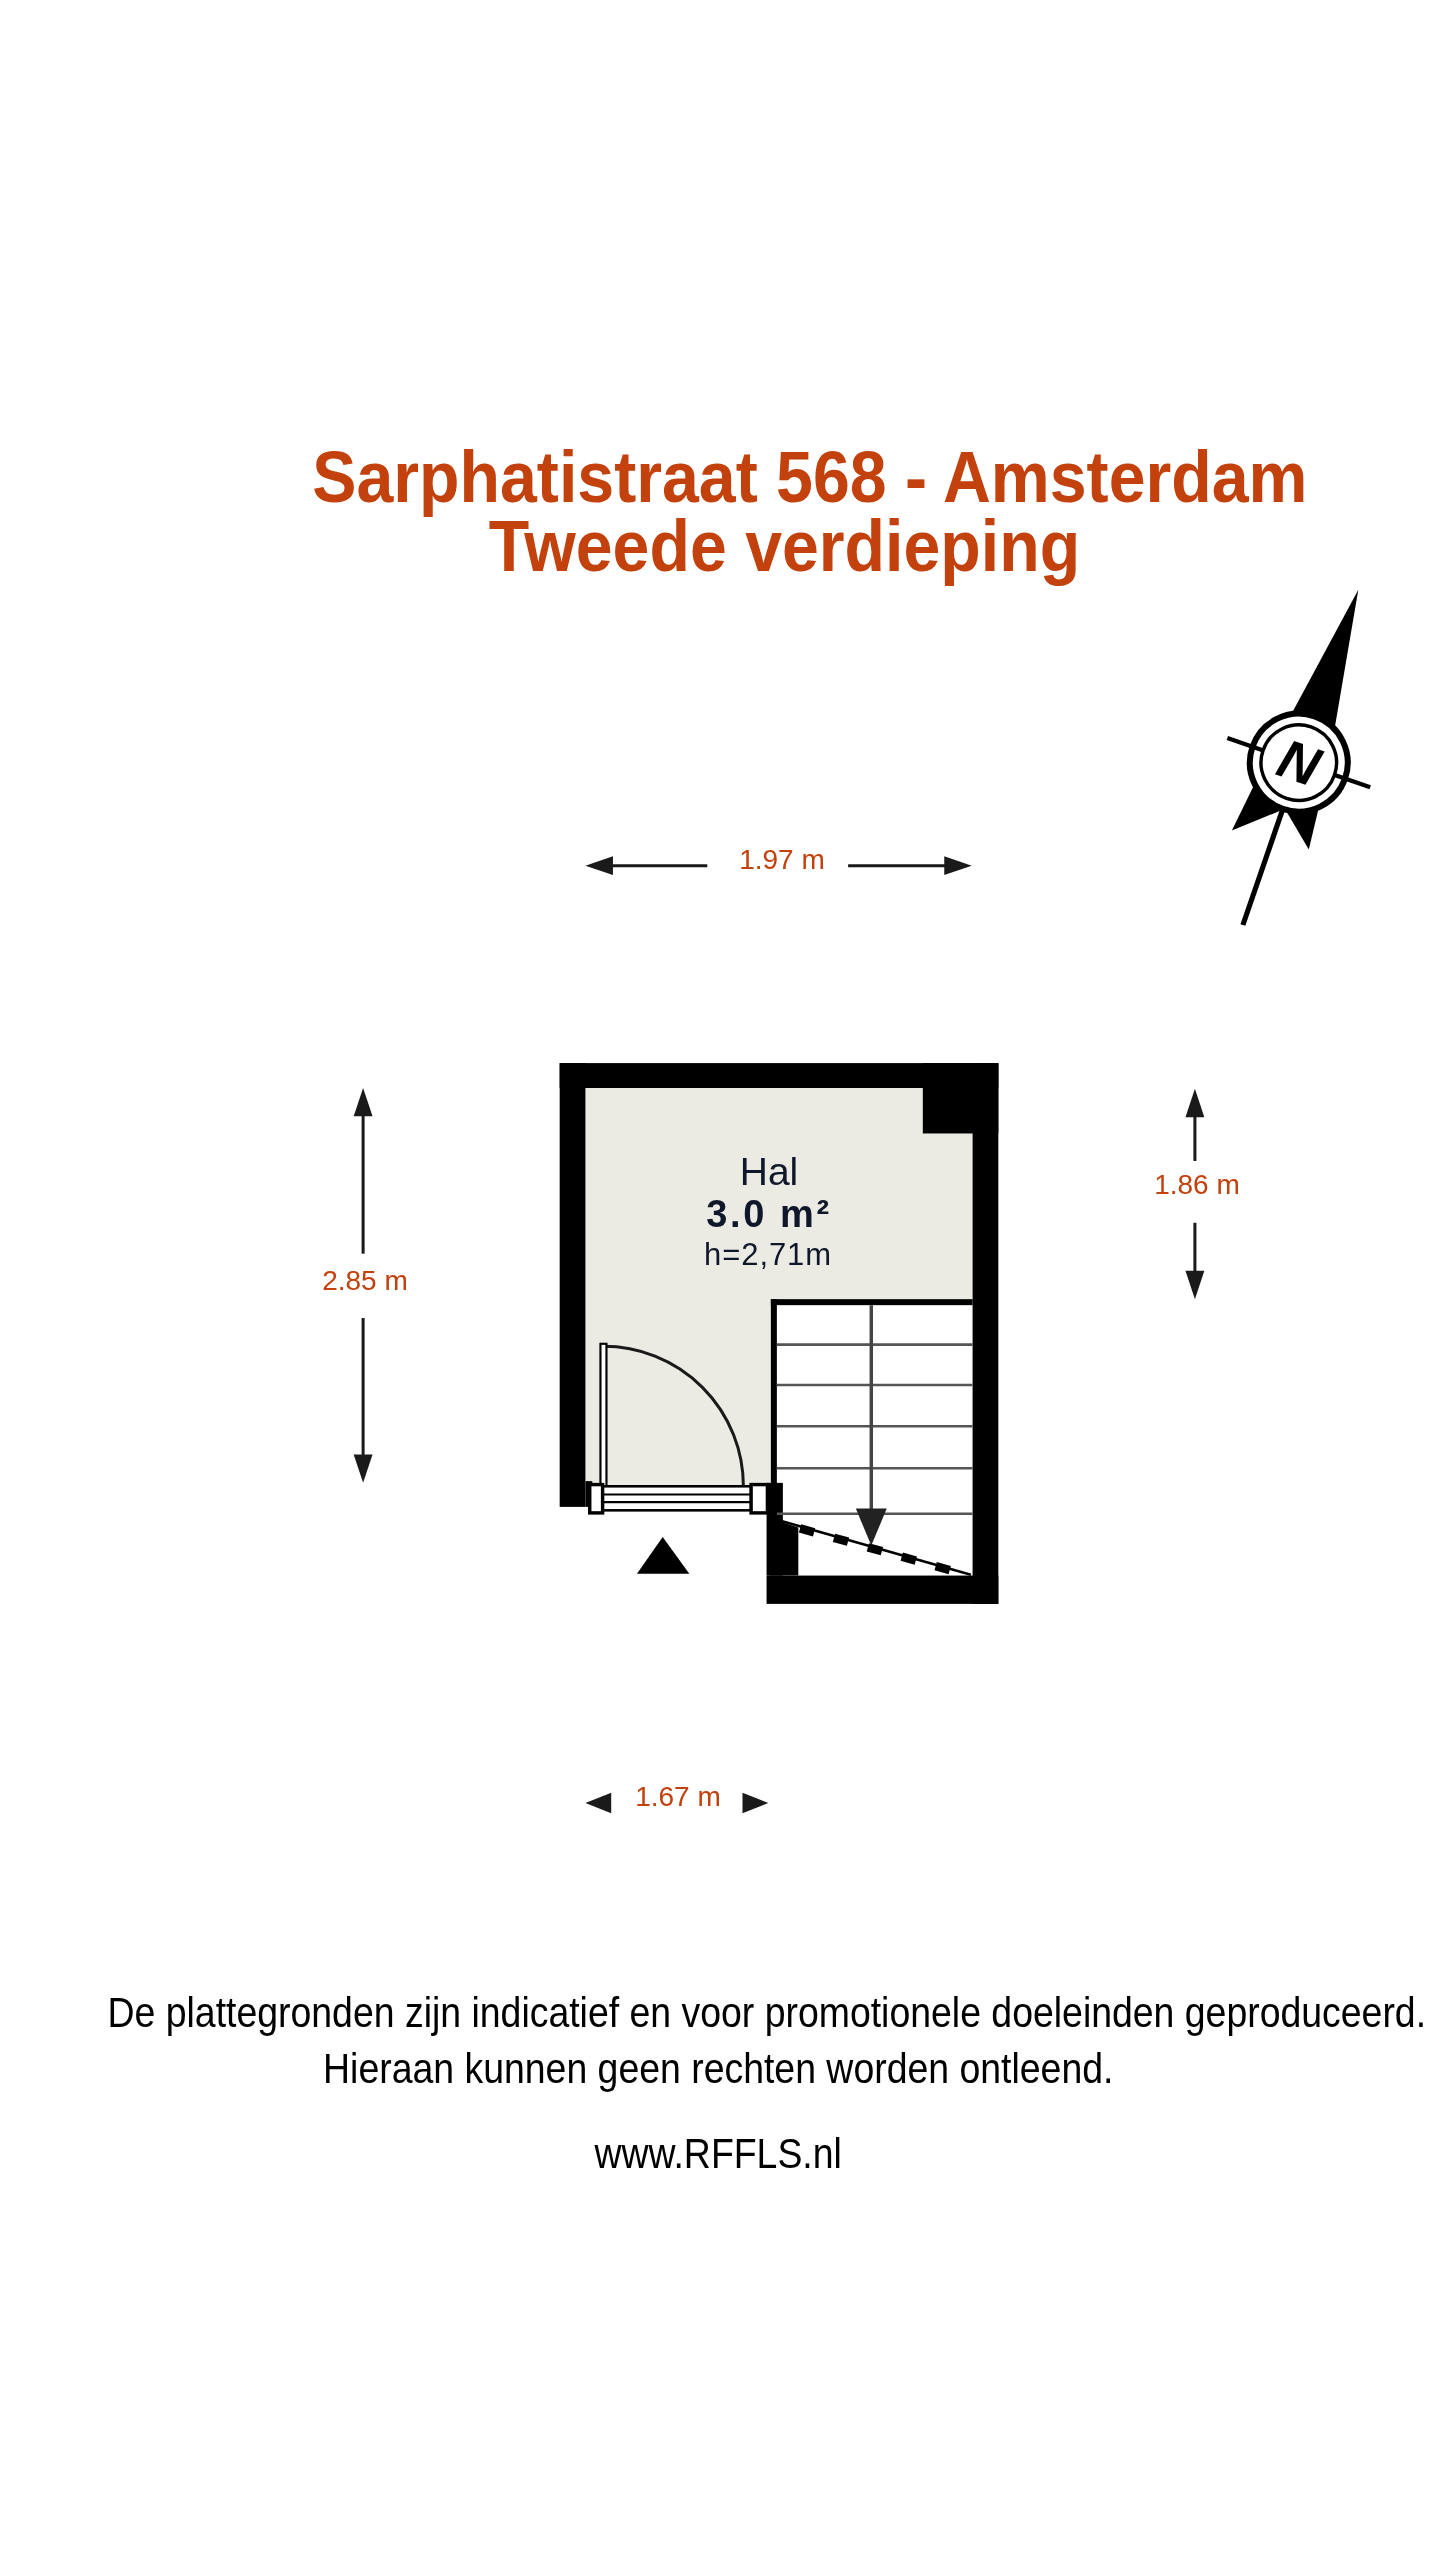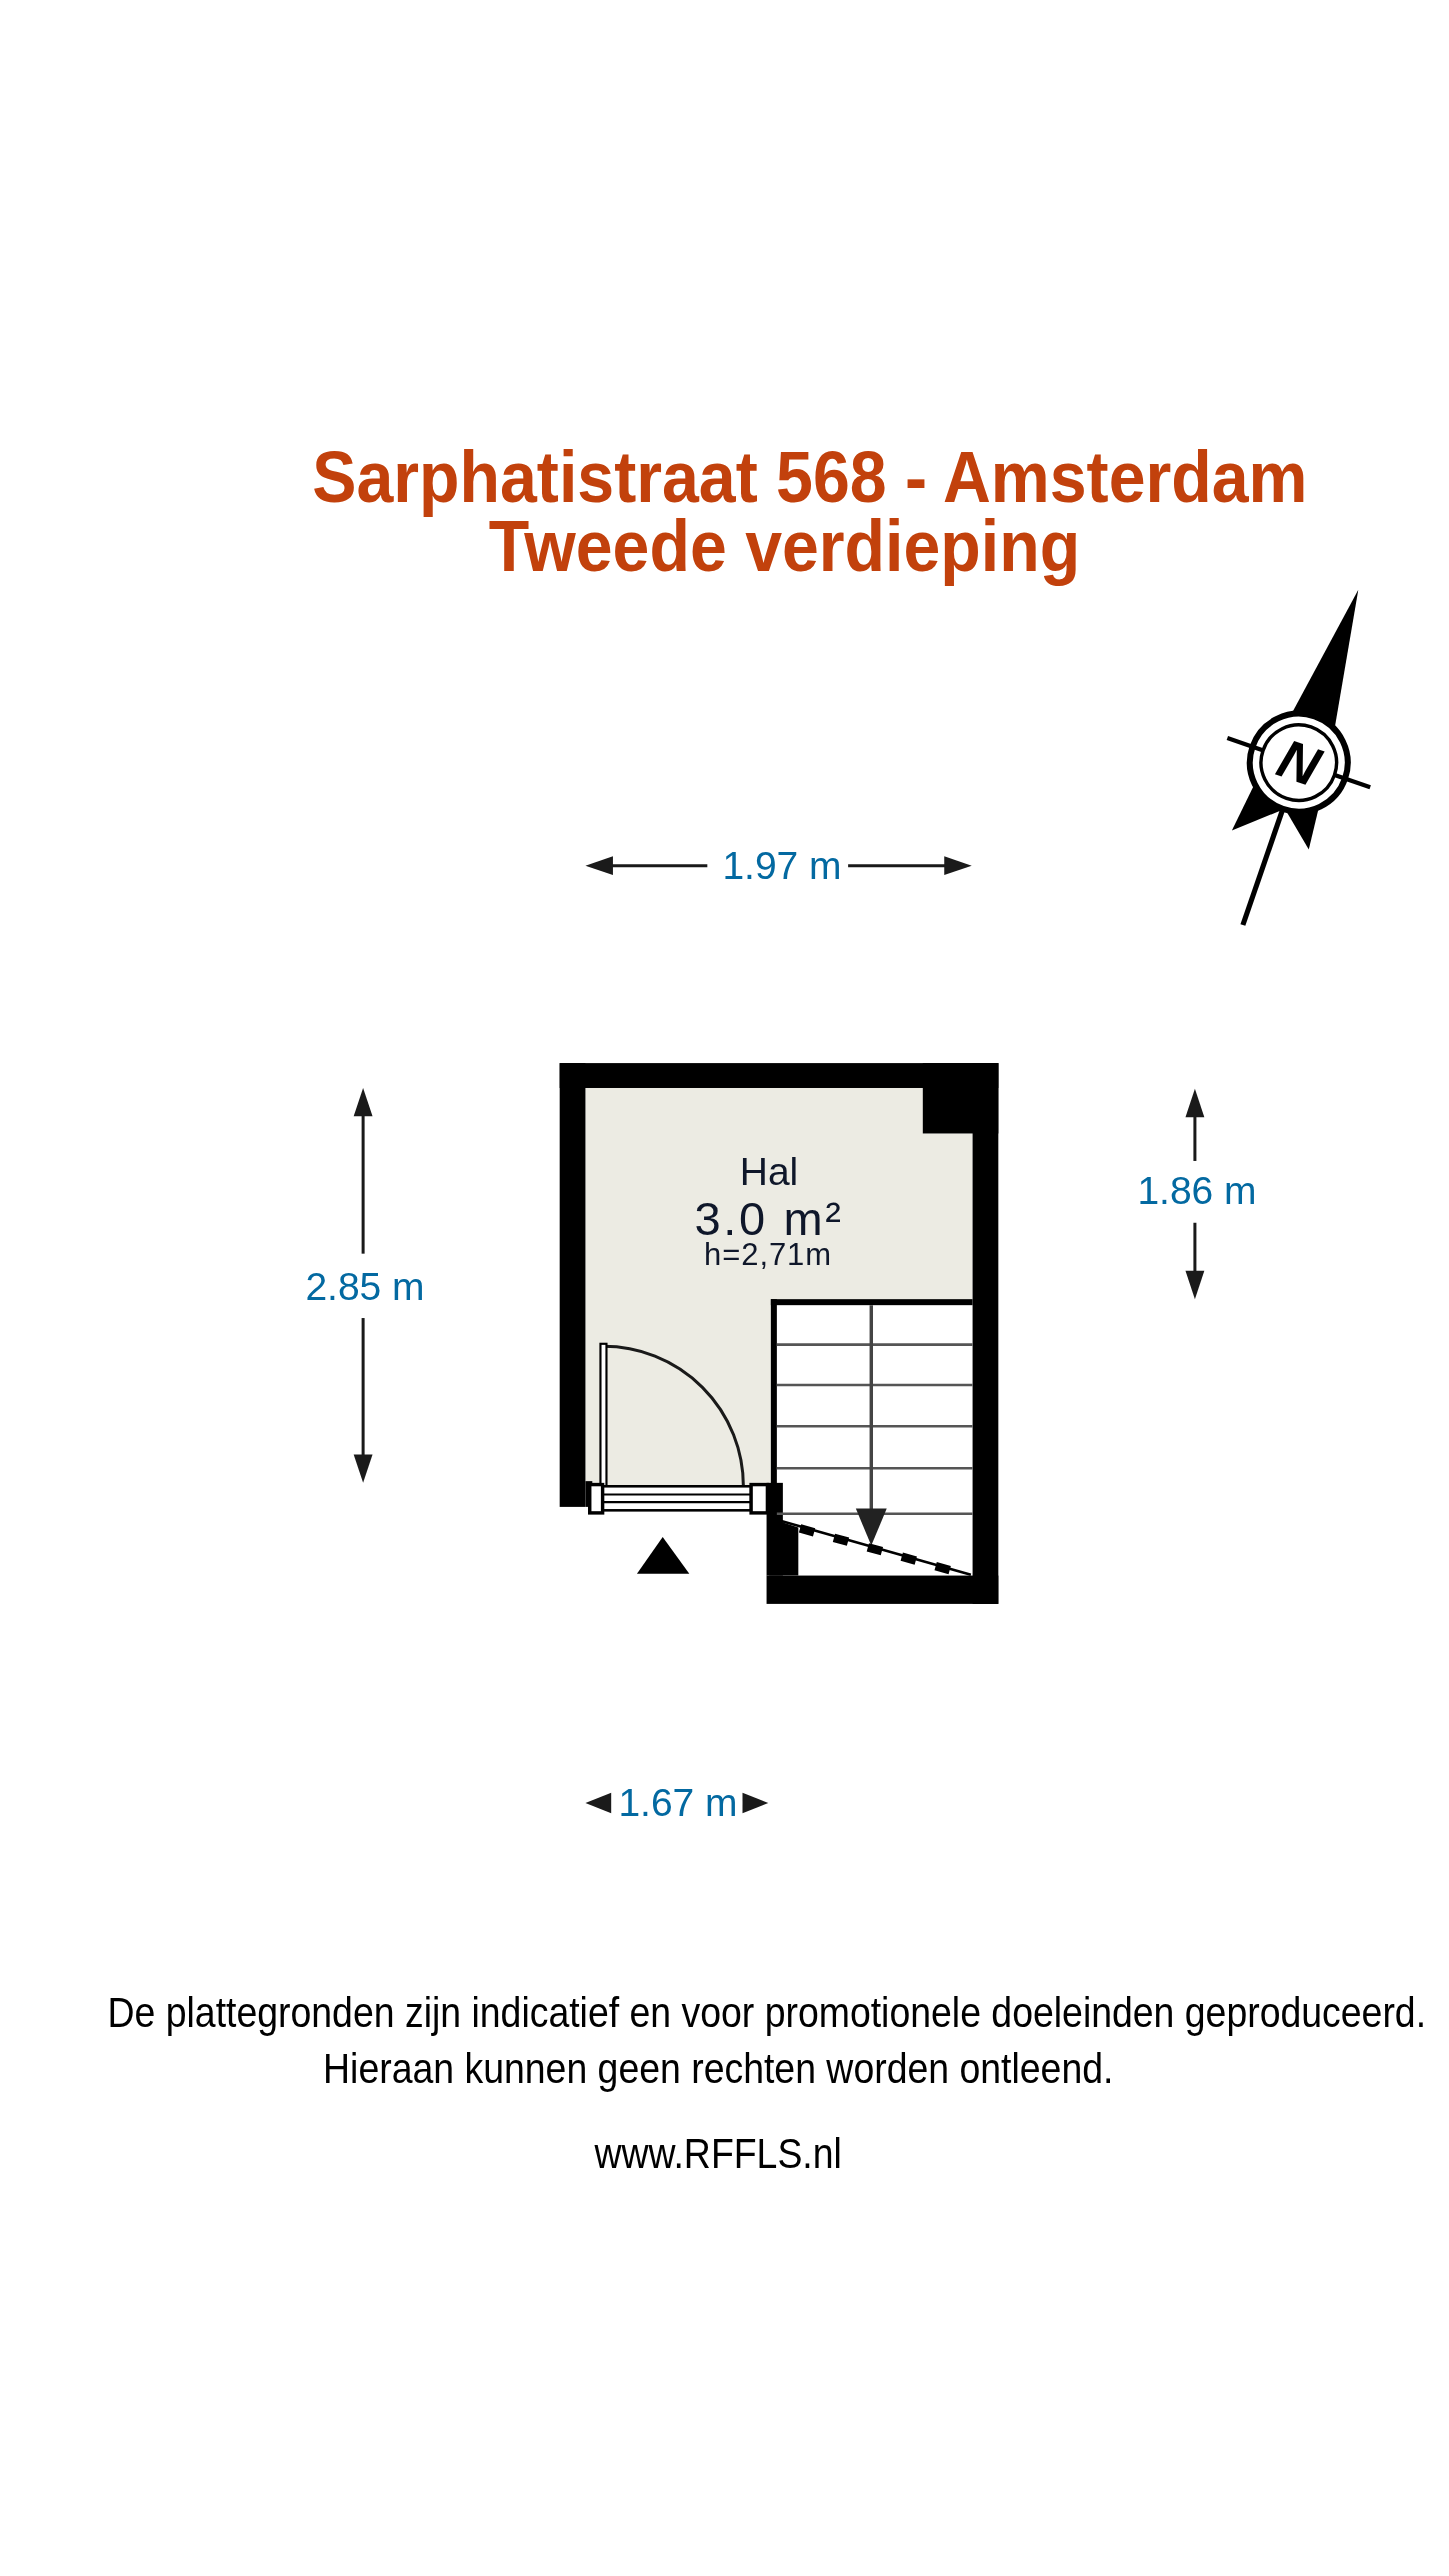--- a/index.html
+++ b/index.html
@@ -7,27 +7,27 @@
     width:1449px;height:2576px;position:relative;background:#ffffff;
     font-family:"Liberation Sans", sans-serif;color:#111;
     overflow:hidden;
   }
   .label{position:absolute;line-height:1;white-space:nowrap;text-align:center;color:#0f172a;}
   .condensed{display:inline-block;transform:scaleX(0.87);transform-origin:50% 50%;}
   .condensed-title{display:inline-block;transform:scaleX(0.92);transform-origin:50% 50%;}
   .title-line{font-weight:bold;font-size:72px;letter-spacing:0px;color:#c2410c;}
   #title1{top:441px;left:269px;width:1030px;}
   #title2{top:510px;left:269px;width:1030px;}
-  .dim{font-size:39px;color:#0369a1;}
+  .dim{font-size:28px;color:#c2410c;}
   #dim-top{top:846px;left:696px;width:172px;}
   #dim-left{top:1267px;left:279px;width:172px;}
   #dim-right{top:1171px;left:1111px;width:172px;}
   #dim-bottom{top:1783px;left:592px;width:172px;}
   #room-name{top:1152px;left:683px;width:172px;font-size:39px;}
-  #room-area{top:1195px;left:683px;width:172px;font-size:47px;letter-spacing:2.6px;}
+  #room-area{top:1195px;left:683px;width:172px;font-size:38px;letter-spacing:2.6px;font-weight:bold;}
   #room-height{top:1239px;left:682px;width:172px;font-size:31px;letter-spacing:0.9px;}
   .footer-line{font-size:43px;color:#000;}
   #footer1{top:1991px;left:9.4px;width:1417px;}
   #footer2{top:2047px;left:9.4px;width:1417px;}
   #footer3{top:2089px;left:9.4px;width:1417px;margin-top:43px;}
   #plan-svg{position:absolute;left:0;top:0;}
 </style>
 </head>
 <body>
 

